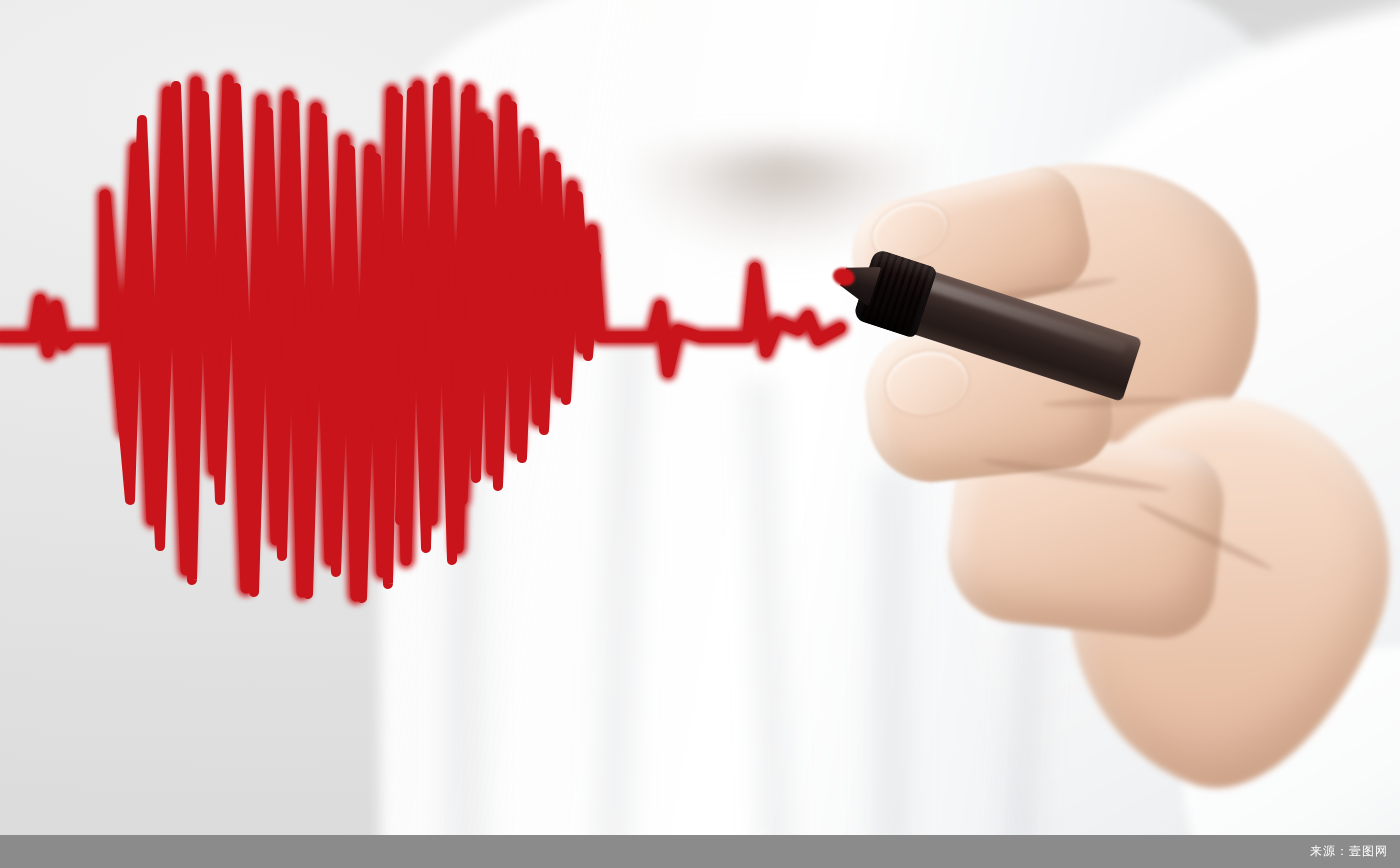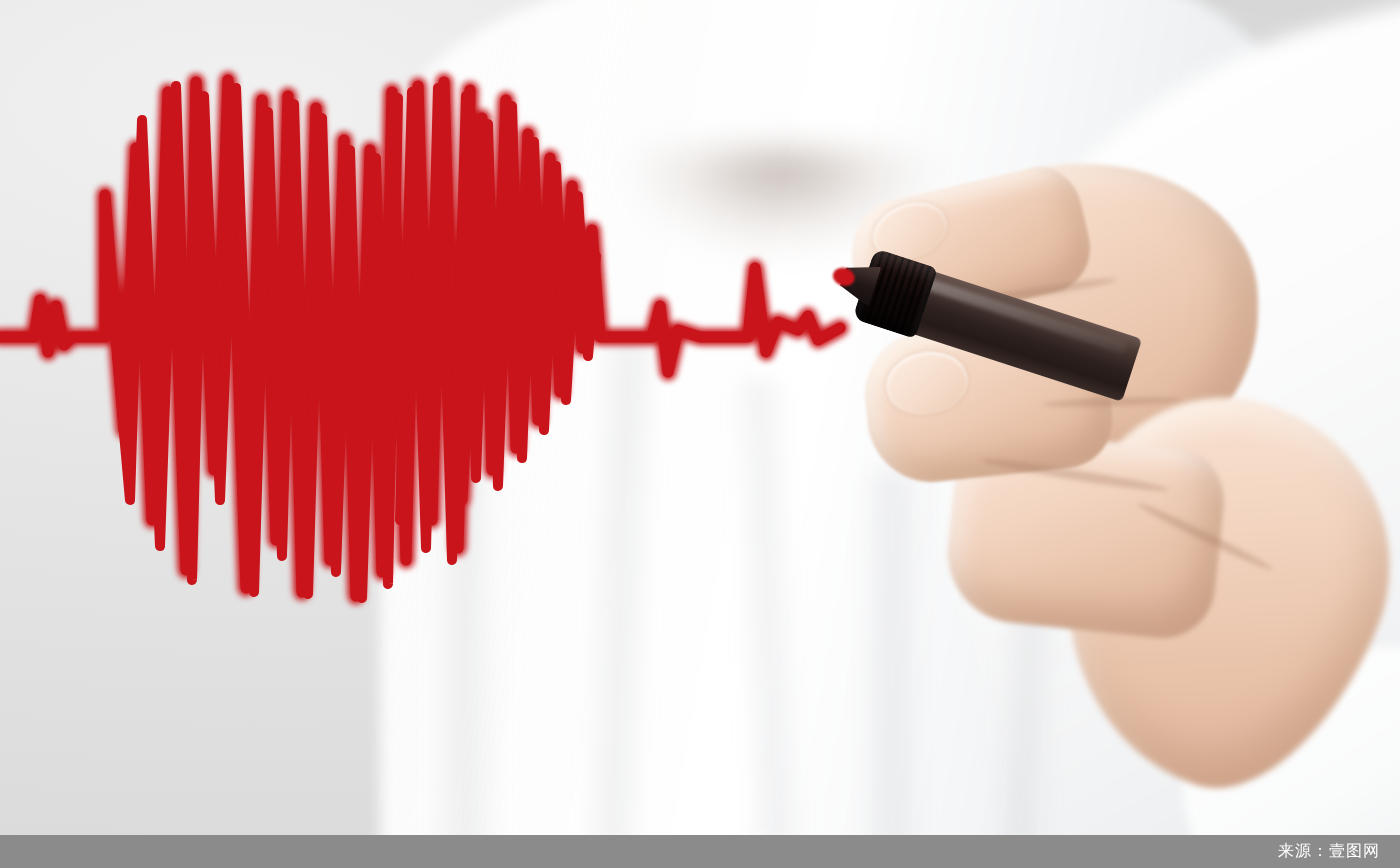--- a/index.html
+++ b/index.html
@@ -259,23 +259,23 @@
     position: absolute;
     left: 0; bottom: 0;
     width: 1400px; height: 33px;
     background: #8b8b8b;
     display: flex;
     align-items: center;
     justify-content: flex-end;
   }
   .footer-text {
     color: #ffffff;
-    font-size: 16px;
+    font-size: 12px;
     letter-spacing: 1px;
-    padding-right: 20px;
+    padding-right: 12px;
     white-space: nowrap;
     user-select: none;
   }
 </style>
 </head>
 <body>
 
 <div id="stage">
 
   <div class="photo">

